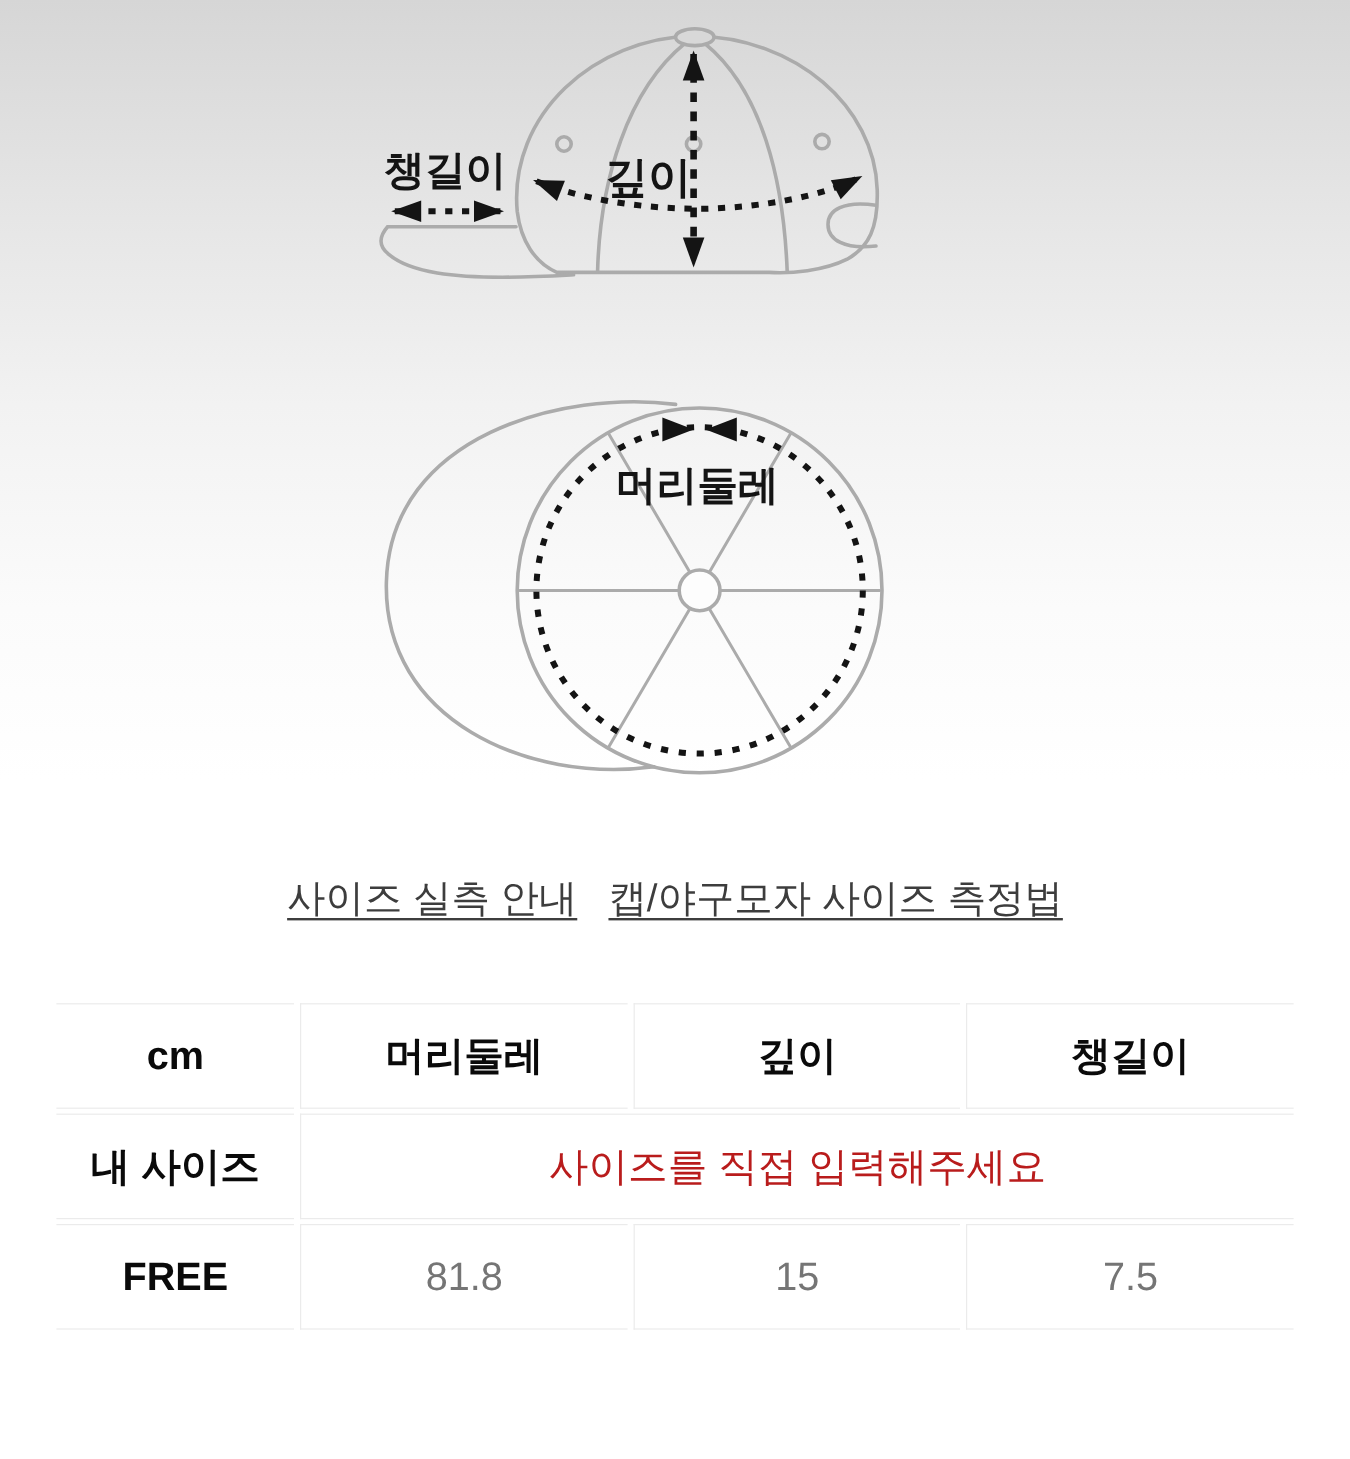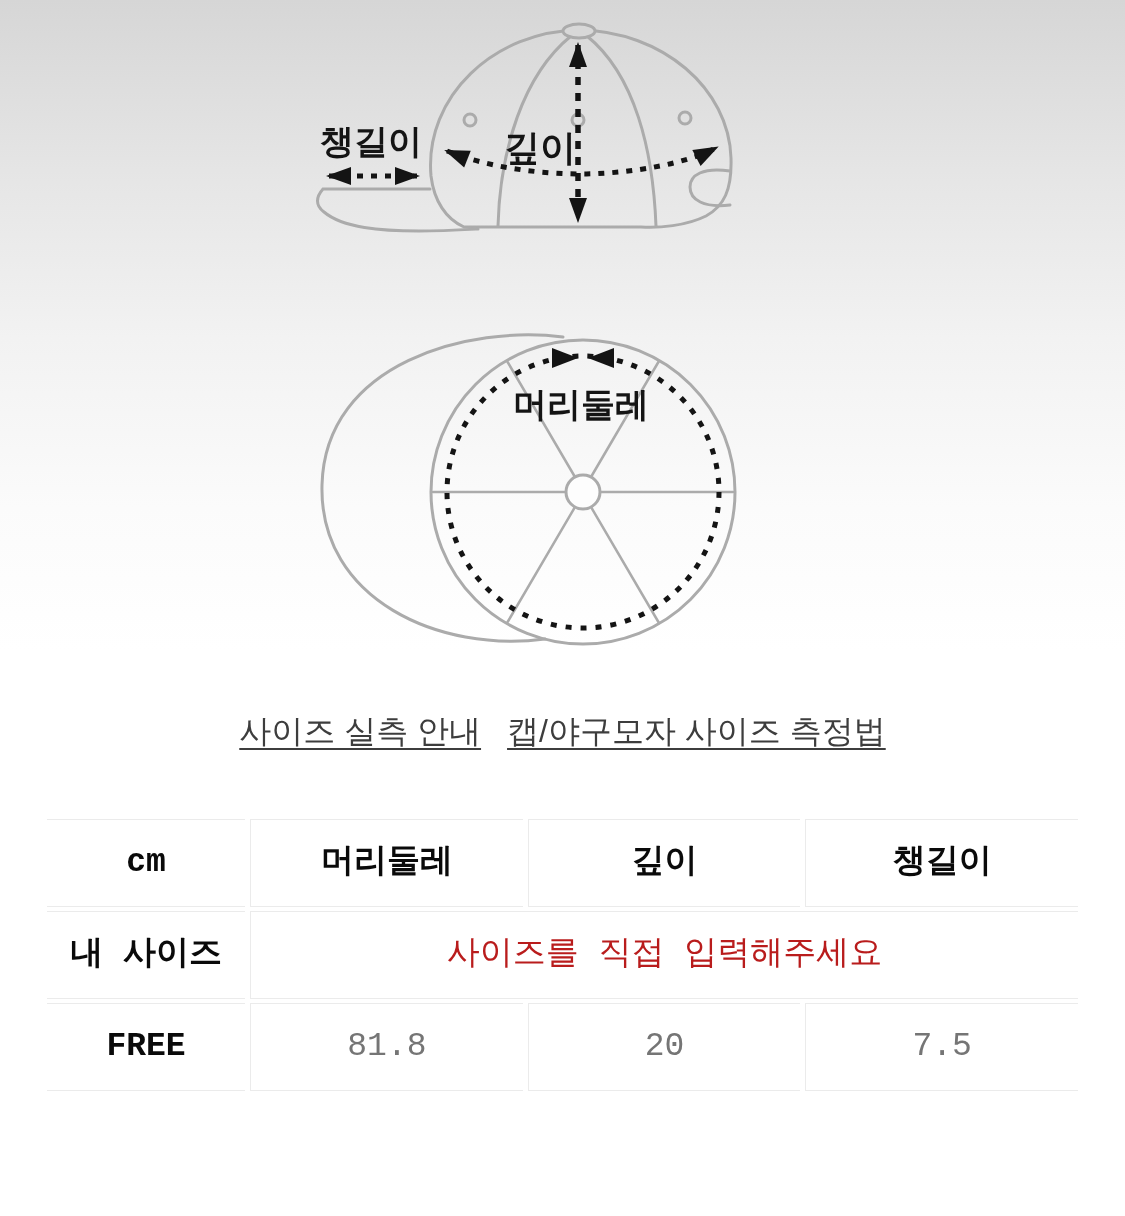--- a/index.html
+++ b/index.html
@@ -13,39 +13,39 @@
     width: 1125px; height: 650px;
     background: linear-gradient(180deg, #d6d6d6 0%, #e6e6e6 28%, #f2f2f2 52%, #fbfbfb 78%, #ffffff 100%);
     overflow: hidden;
   }
   .hero svg { display: block; }
   .dg-label { font-weight: 700; fill: #141414; font-family: "Liberation Sans", "DejaVu Sans", sans-serif; }
   .dg-label.sm { font-size: 34px; }
   .dg-label.md { font-size: 36px; }
 
   .guide-links {
-    margin-top: 60px;
+    margin-top: 77px;
     display: flex; justify-content: center; align-items: baseline; gap: 26px;
     font-size: 32px; line-height: 1.35;
   }
   .guide-links a {
     color: #3d3d3d; text-decoration: underline; text-underline-offset: 6px;
     text-decoration-thickness: 2px; cursor: pointer;
   }
 
   table.size-table {
     width: 1041px; margin: 62px 42px 0 42px;
     border-collapse: separate; border-spacing: 5px 4px;
     table-layout: fixed;
   }
   .size-table th, .size-table td {
     height: 88px; text-align: center; vertical-align: middle;
     font-size: 33px; line-height: 1.2;
     border-top: 1px solid #ebebeb; border-bottom: 1px solid #ebebeb;
-    padding: 0 6px; overflow: hidden; white-space: nowrap; font-family: Liberation Mono, monospace;
+    padding: 0 6px; overflow: hidden; white-space: nowrap;
   }
   .size-table .lbl { font-weight: 700; color: #0a0a0a; }
   .size-table .val { font-weight: 400; color: #757575; }
   .size-table .prompt { font-weight: 400; color: #b91c1c; cursor: pointer; }
   .size-table .sep { border-left: 1px solid #ebebeb; }
   .bottom-space { height: 26px; }
 </style>
 </head>
 <body>
 
@@ -118,19 +118,19 @@
     </tr>
   </thead>
   <tbody>
     <tr>
       <th class="lbl">내 사이즈</th>
       <td class="prompt sep" colspan="3">사이즈를 직접 입력해주세요</td>
     </tr>
     <tr>
       <th class="lbl">FREE</th>
       <td class="val sep">81.8</td>
-      <td class="val sep">20</td>
+      <td class="val sep">15</td>
       <td class="val sep">7.5</td>
     </tr>
   </tbody>
 </table>
 
 <div class="bottom-space"></div>
 
 </body></html>

